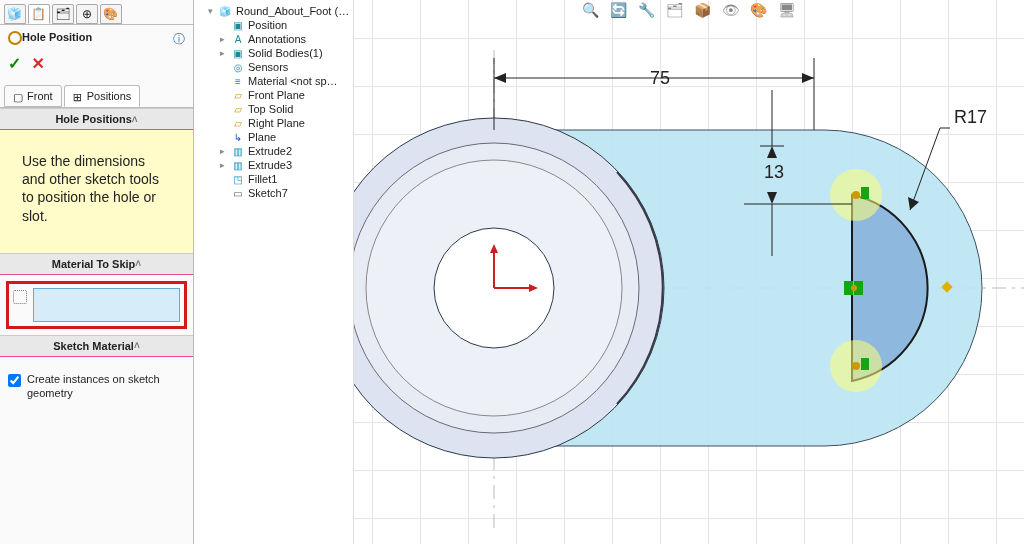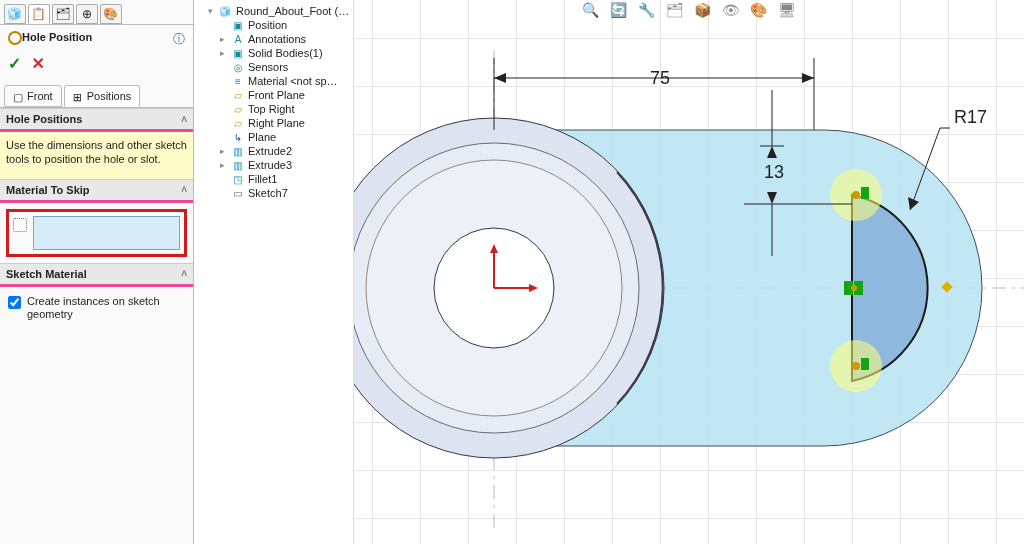--- a/index.html
+++ b/index.html
@@ -15,29 +15,29 @@
   .pm-head .hicon { width: 14px; height: 14px; border: 2px solid #c08000; border-radius: 50%; }
   .pm-head .htitle { font-weight: bold; }
   .pm-head .help { margin-left: auto; color: #2277cc; font-size: 12px; }
   .okcancel { display: flex; gap: 10px; padding: 0 8px 8px 8px; }
   .okcancel .ok { color: #0a8a0a; font-size: 16px; font-weight: bold; }
   .okcancel .ca { color: #cc3030; font-size: 16px; font-weight: bold; }
   .typetabs { display: flex; padding: 4px 4px 0 4px; border-bottom: 1px solid #bbb; gap: 2px; }
   .typetabs .tt { padding: 4px 8px; border: 1px solid #bbb; border-radius: 3px 3px 0 0; display:flex; align-items:center; gap:4px; }
   .typetabs .tt .ticn { width: 10px; height: 10px; display:inline-block; }
   .typetabs .tt.active { background: #fff; border-bottom-color: #fff; }
-  .sect-head { display:flex; align-items:center; justify-content:space-between; padding: 4px 6px; background: #e8e8e8; border-top:1px solid #ccc; border-bottom:3px solid #ec4899; font-weight: bold; }
+  .sect-head { display:flex; align-items:center; justify-content:center; padding: 4px 6px; background: #e8e8e8; border-top:1px solid #ccc; border-bottom:1px solid #ec4899; font-weight: bold; }
   .sect-head .caret { color:#777; font-size:10px; }
-  .hint { background: #fffcc9; padding: 6px; font-size: 11px; line-height: 1.3; }
+  .hint { background: #fffcc9; padding: 22px; font-size: 14px; line-height: 1.3; }
   .skipbox { padding: 6px; position: relative; }
   .skipbox-outer { border: 3px solid #d11a1a; padding: 4px; }
   .skipbox-inner { display:flex; gap:6px; align-items:flex-start; }
   .skipbox-icon { width:14px; height:14px; border:1px dotted #777; border-radius:2px; margin-top:2px; }
   .skipbox-field { flex:1; height:34px; background:#d6ecf9; border:1px solid #6aa8d8; }
-  .sketchopts { padding: 6px 8px; }
+  .sketchopts { padding: 14px 8px; }
   .sketchopts label { display:flex; align-items:flex-start; gap:6px; padding:2px 0; line-height:1.25;}
   .sketchopts input { margin-top:1px; }
 
   
   .tree-col { width: 160px; flex-shrink:0; padding: 4px 2px; border-right: 1px solid #ddd; background:#ffffff; font-size: 11px; }
   .tree ul { list-style:none; padding-left: 12px; }
   .tree li { padding: 1px 0; display:flex; align-items:center; gap:4px; white-space:nowrap; }
   .tree li .exp { width:8px; color:#888; font-size:9px; }
   .tree li .nicn { width:12px; height:12px; display:inline-flex; align-items:center; justify-content:center; font-size:10px; }
   .iroot { color:#d49a00; }
@@ -167,21 +167,21 @@
               <span>Material &lt;not sp…</span>
             </li>
           <li>
               <span class="exp"></span>
               <span class="nicn iplane">▱</span>
               <span>Front Plane</span>
             </li>
           <li>
               <span class="exp"></span>
               <span class="nicn iplane">▱</span>
-              <span>Top Right</span>
+              <span>Top Solid</span>
             </li>
           <li>
               <span class="exp"></span>
               <span class="nicn iplane">▱</span>
               <span>Right Plane</span>
             </li>
           <li>
               <span class="exp"></span>
               <span class="nicn iorigin">↳</span>
               <span>Plane</span>

